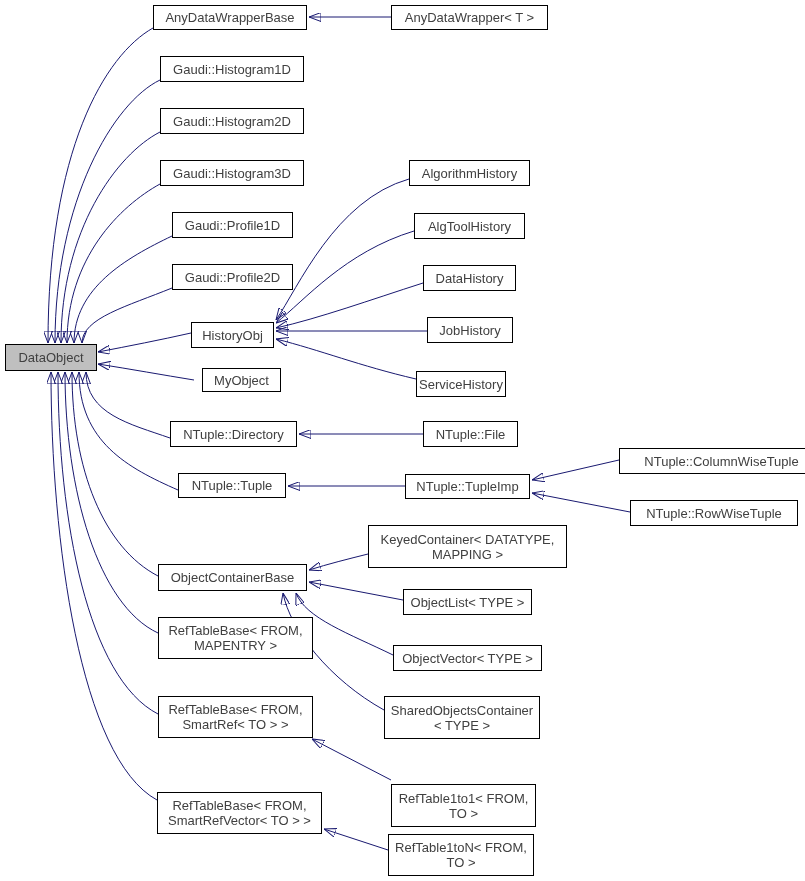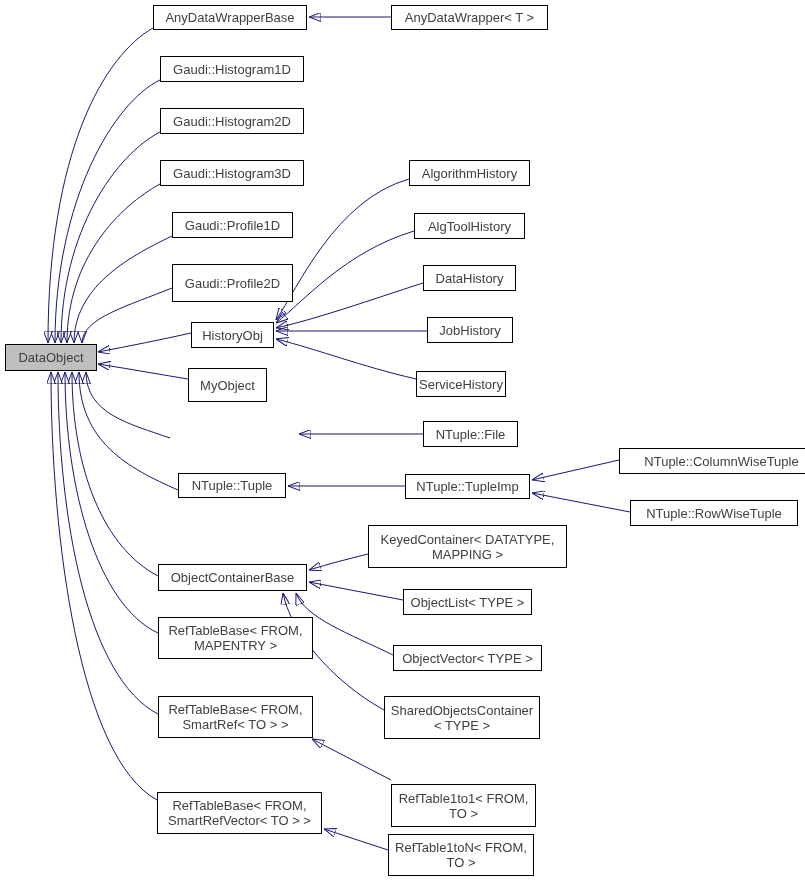--- a/index.html
+++ b/index.html
@@ -88,28 +88,31 @@
   </div>
   <div class="node" style="left:160px;top:108px;width:144px;height:26px">
     <span>Gaudi::Histogram2D</span>
   </div>
   <div class="node" style="left:160px;top:160px;width:144px;height:26px">
     <span>Gaudi::Histogram3D</span>
   </div>
   <div class="node" style="left:172px;top:212px;width:121px;height:26px">
     <span>Gaudi::Profile1D</span>
   </div>
-  <div class="node" style="left:172px;top:264px;width:121px;height:38px">
+  <div class="node" style="left:172px;top:264px;width:121px;height:26px">
     <span>Gaudi::Profile2D</span>
   </div>
   <div class="node" style="left:191px;top:322px;width:83px;height:26px">
     <span>HistoryObj</span>
   </div>
-  <div class="node" style="left:188px;top:368px;width:79px;height:34px">
+  <div class="node" style="left:202px;top:368px;width:79px;height:24px">
     <span>MyObject</span>
+  </div>
+  <div class="node" style="left:170px;top:421px;width:127px;height:26px">
+    <span>NTuple::Directory</span>
   </div>
   <div class="node" style="left:178px;top:473px;width:108px;height:25px">
     <span>NTuple::Tuple</span>
   </div>
   <div class="node" style="left:158px;top:564px;width:149px;height:27px">
     <span>ObjectContainerBase</span>
   </div>
   <div class="node" style="left:158px;top:617px;width:155px;height:42px">
     <span>RefTableBase&lt; FROM,</span>
     <span>MAPENTRY &gt;</span>

